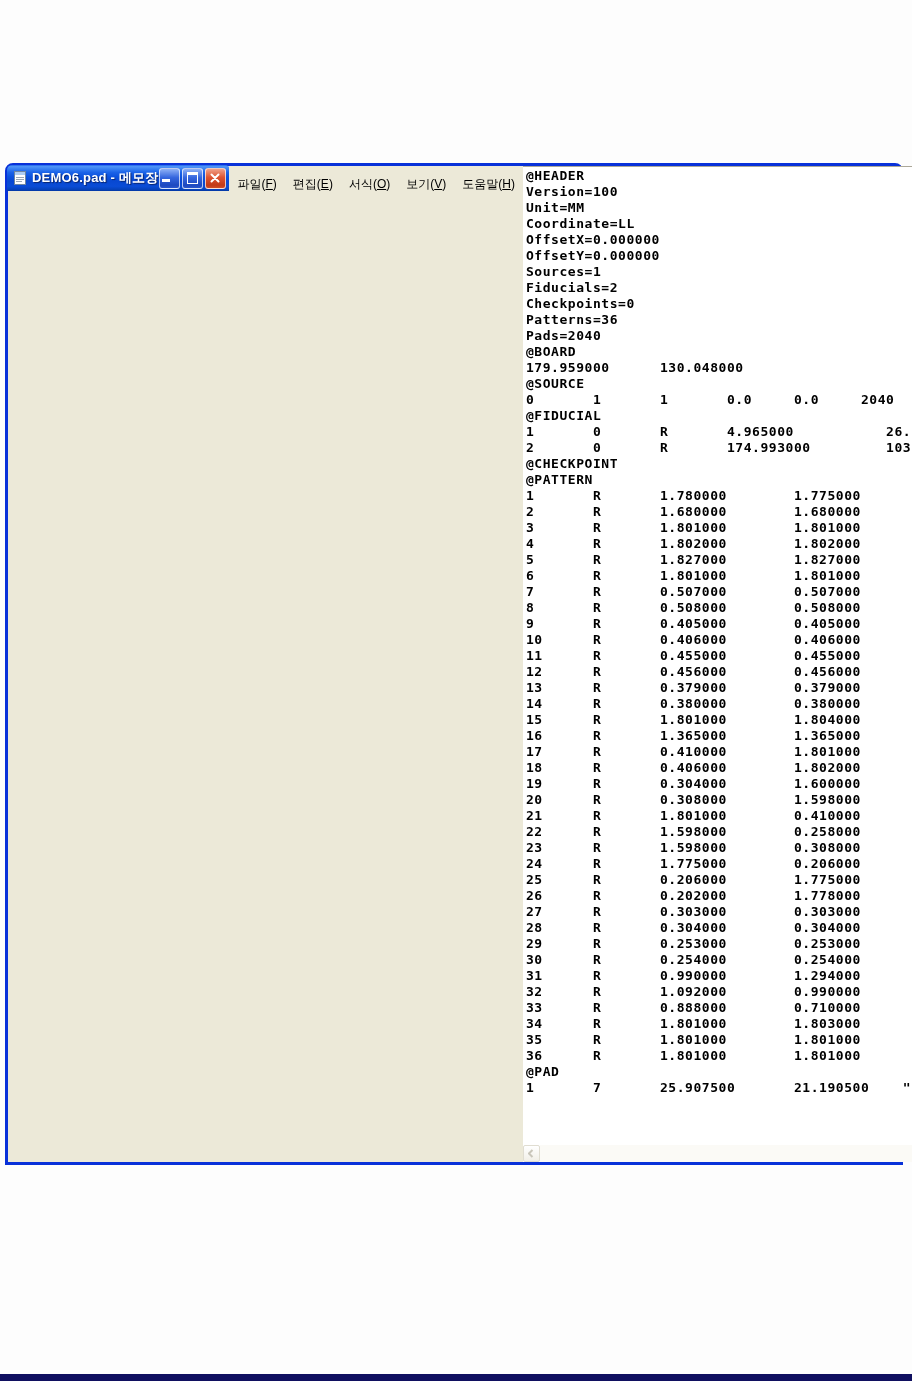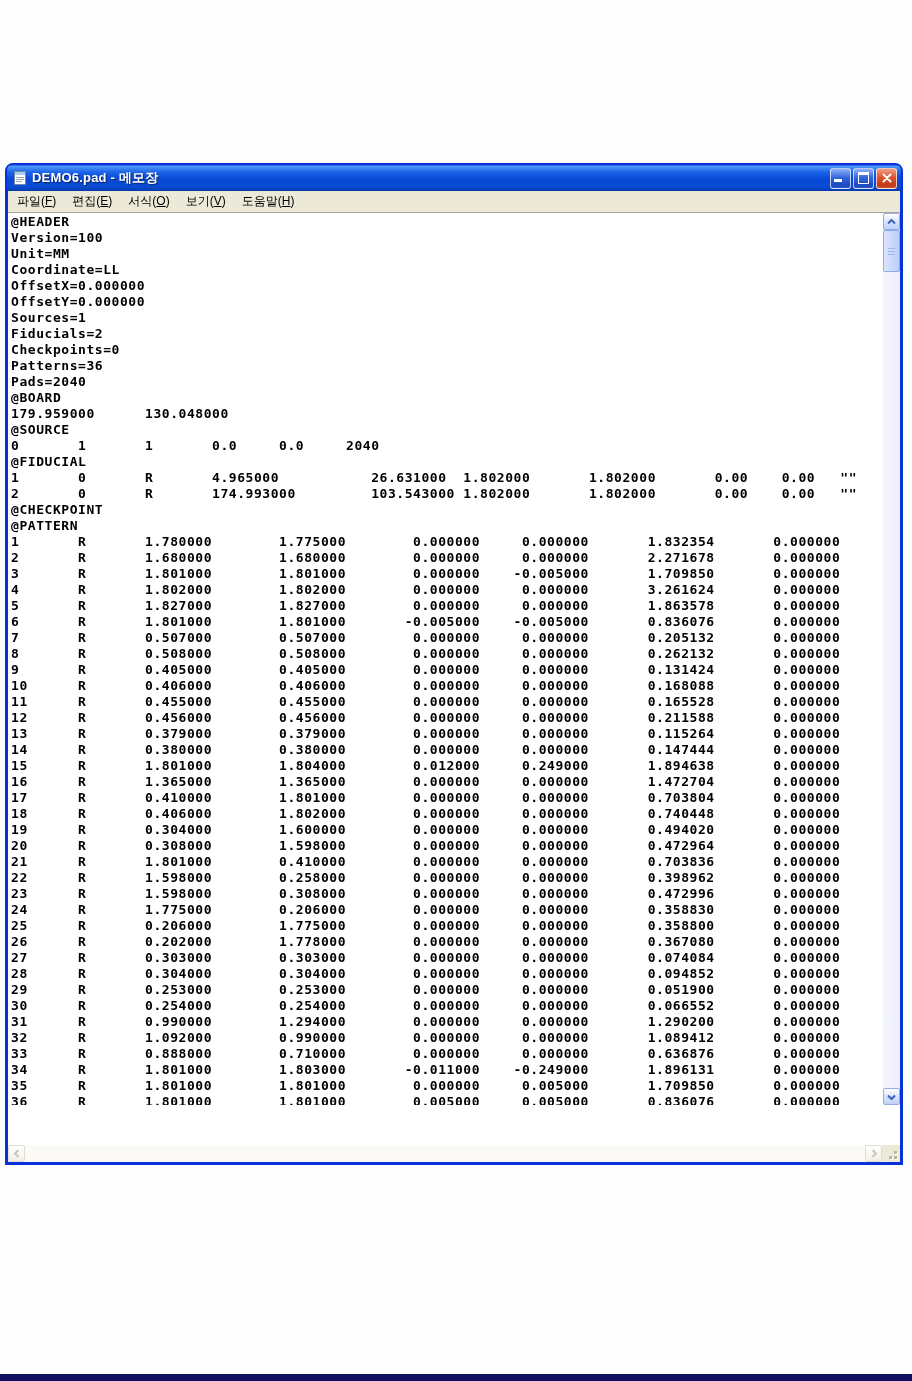--- a/index.html
+++ b/index.html
@@ -3,21 +3,21 @@
 <meta charset="utf-8">
 <style>
   html,body{margin:0;padding:0;}
   .page{position:relative;width:912px;height:1381px;background:#fdfdfd;overflow:hidden;
         font-family:"Liberation Sans",sans-serif;}
   .bottom-bar{position:absolute;left:0;bottom:0;width:912px;height:7px;background:#101060;}
 
   
   .window{position:absolute;left:5px;top:163px;width:898px;height:1002px;box-sizing:border-box;
           border:3px solid #0831d9;border-radius:8px 8px 0 0;background:#ece9d8;
-          display:flex;flex-direction:column;}
+          display:flex;}
   .titlebar{height:26px;flex:0 0 26px;display:flex;align-items:center;padding:0 4px 0 5px;
             border-radius:5px 5px 0 0;margin:-1px -1px 0 -1px;
             background:linear-gradient(180deg,#2065e8 0%,#4f94f7 6%,#3f87f5 12%,#1b63e8 28%,
                        #0c52de 45%,#0848d2 62%,#0a4cd6 82%,#0642bb 94%,#0337a3 100%);}
   .title-icon{width:16px;height:16px;margin-right:4px;flex:0 0 16px;}
   .title-text{color:#fff;font-weight:bold;font-size:13px;letter-spacing:.2px;
               text-shadow:1px 1px 1px #0a246a;flex:1;white-space:nowrap;overflow:hidden;}
   .win-buttons{display:flex;gap:2px;}
   .wbtn{width:21px;height:21px;border:1px solid rgba(255,255,255,.7);border-radius:3px;
         box-sizing:border-box;display:flex;align-items:center;justify-content:center;}

